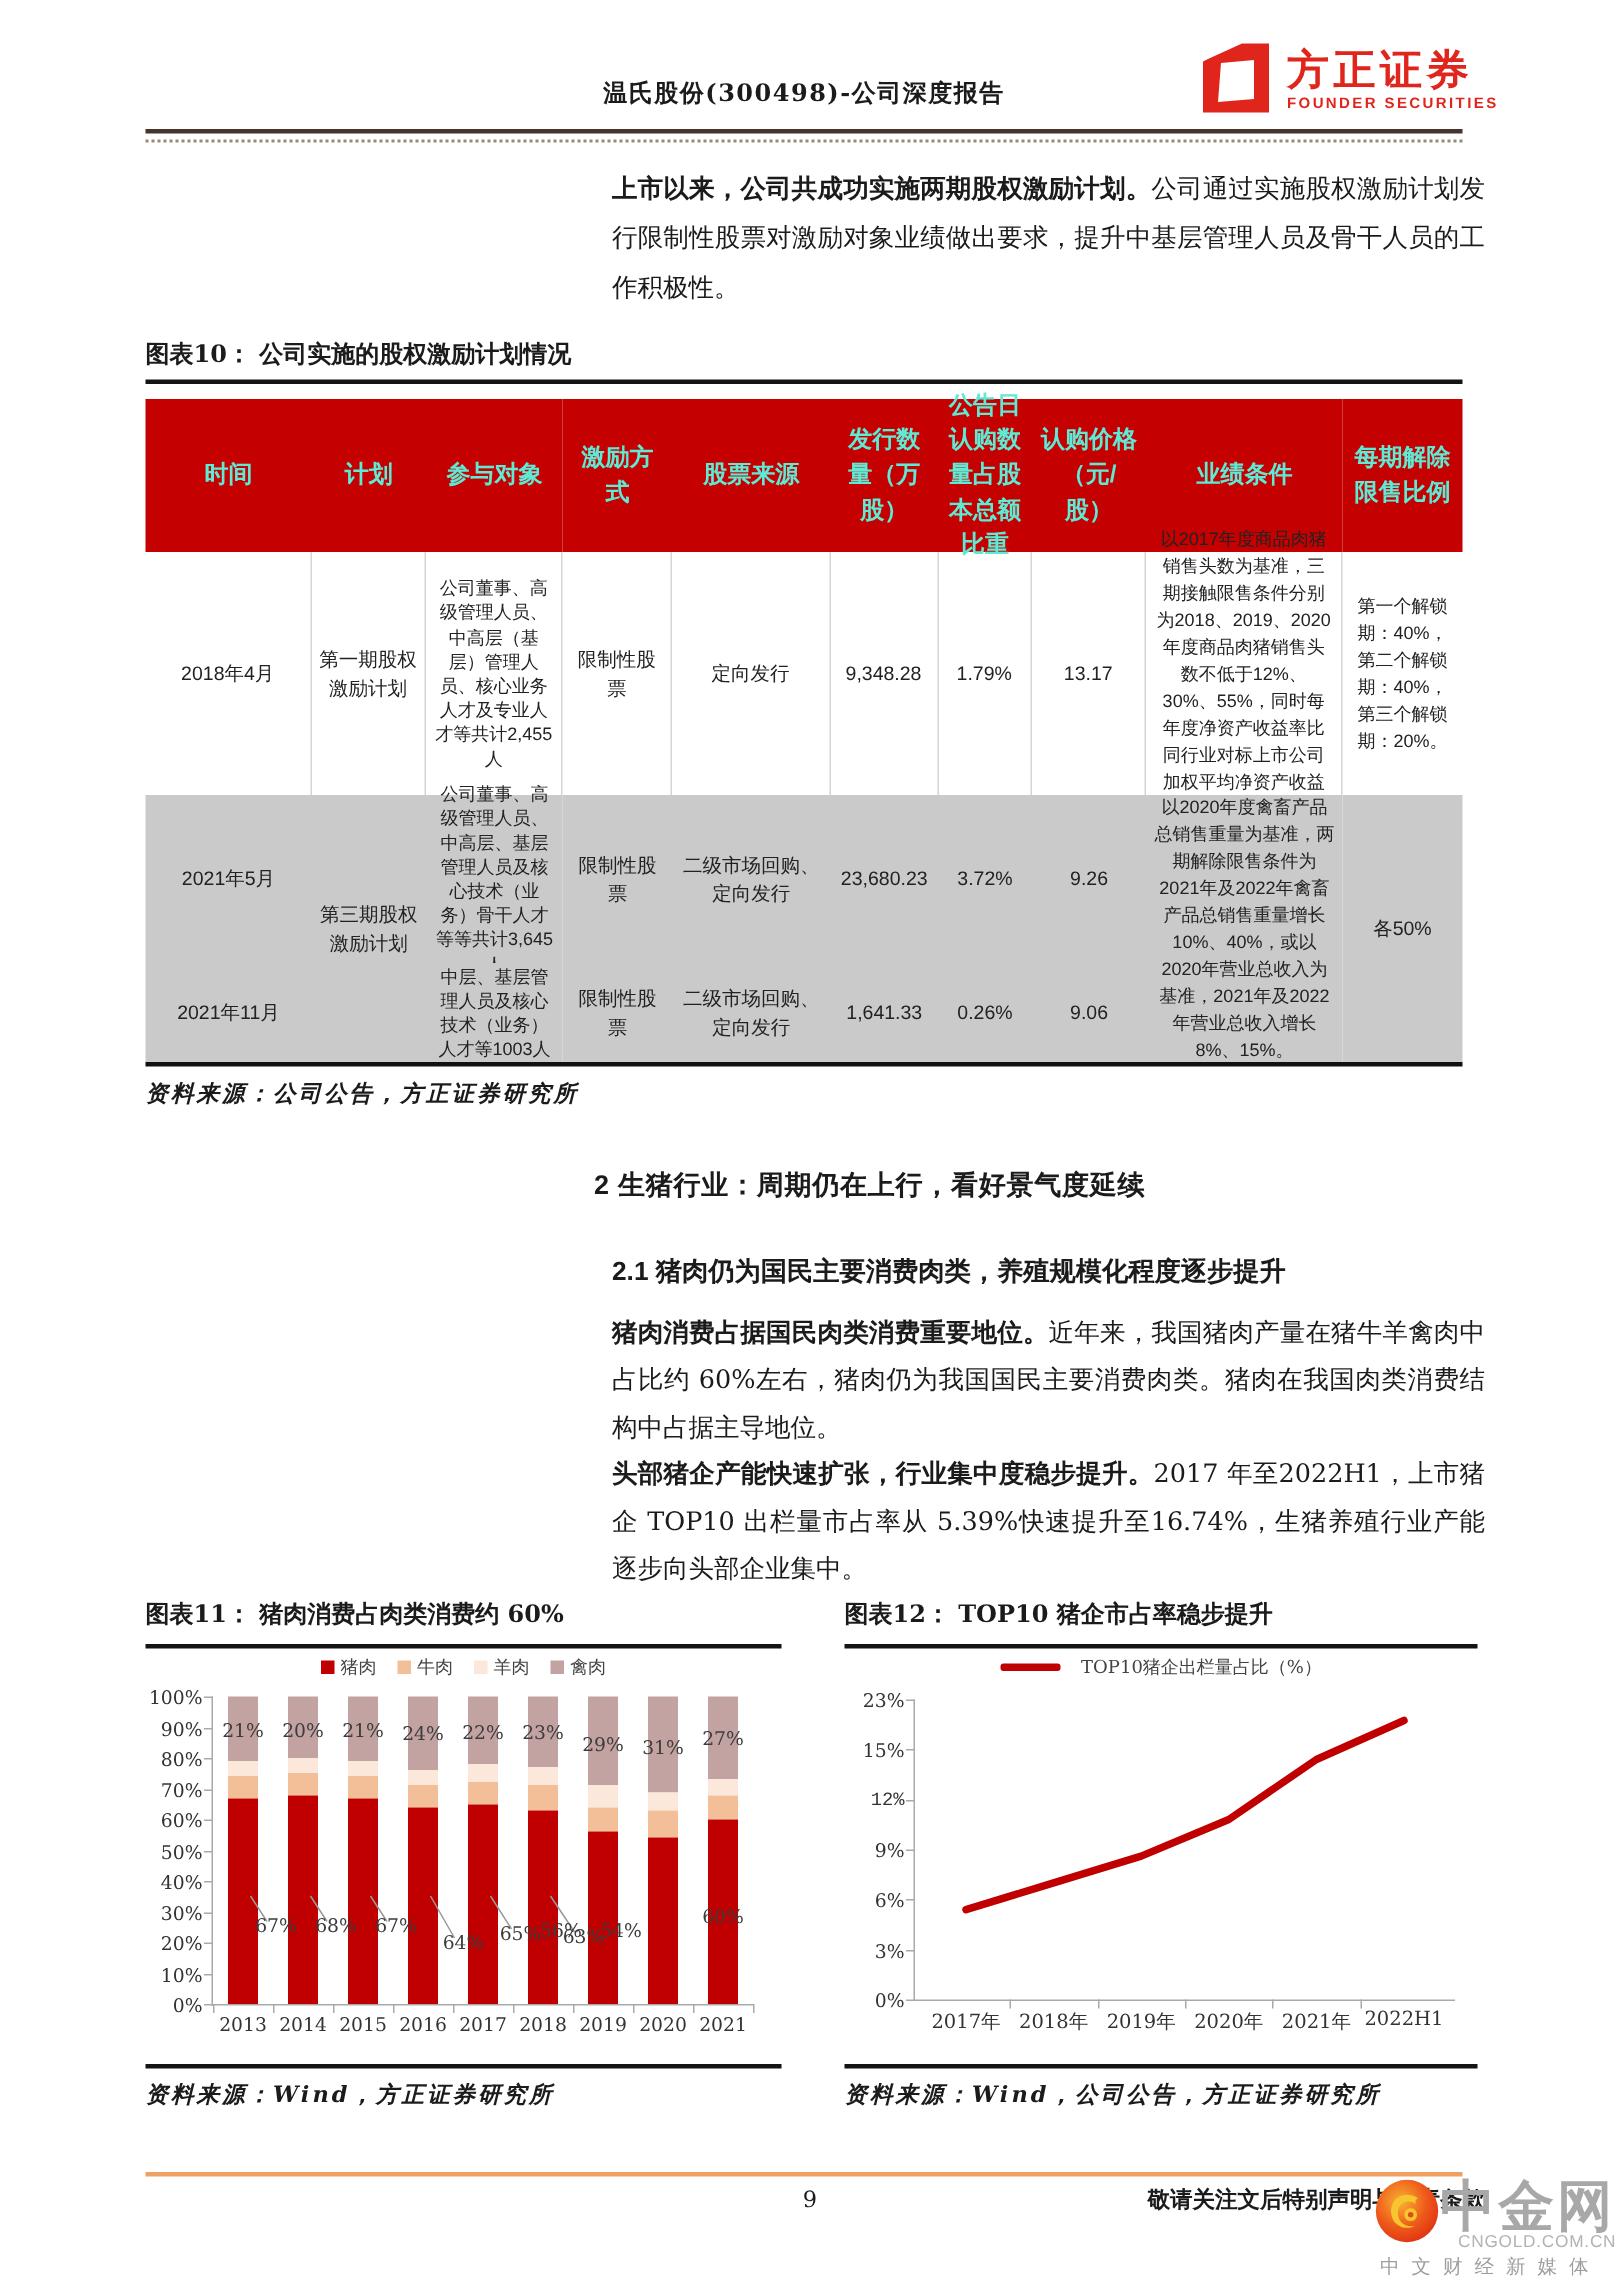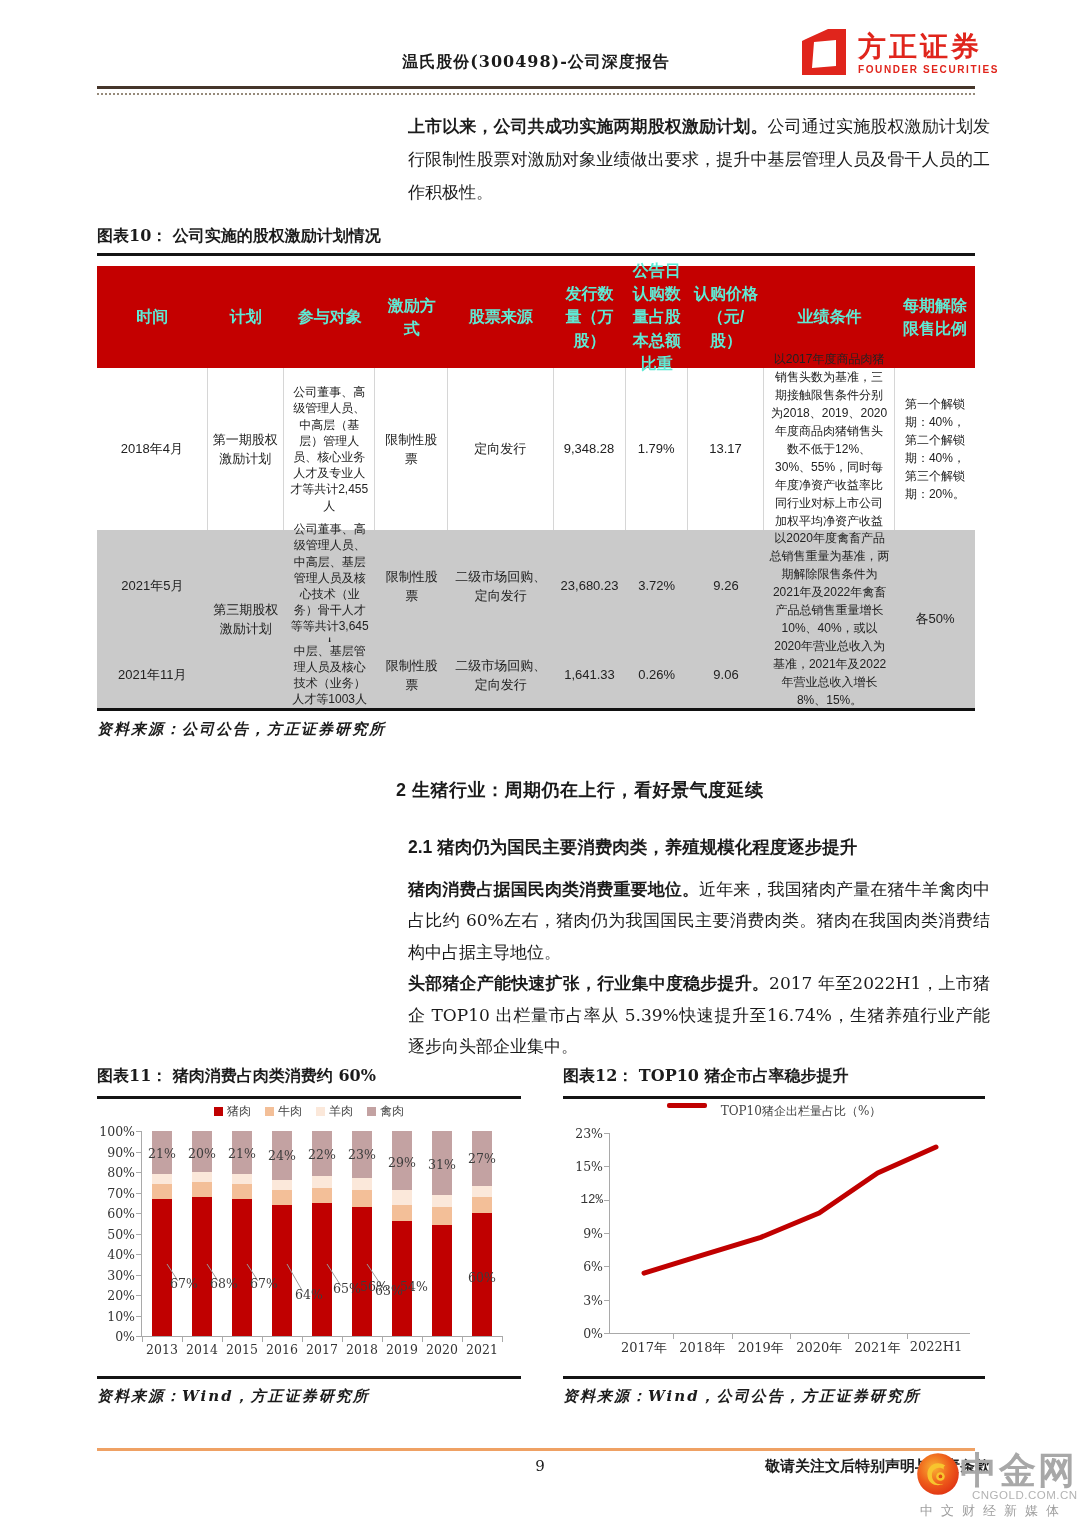--- a/index.html
+++ b/index.html
@@ -60,21 +60,21 @@
   
   .fig{position:absolute;top:1066px;}
   .fig11{left:97px;width:424px;}
   .fig12{left:563px;width:422px;}
   .fig-title{font-size:16px;font-weight:bold;}
   .fig-rule{height:3px;background:#141414;margin-top:9px;}
   .fig-canvas{position:relative;height:268px;}
   .fig-source{margin-top:8px;}
 
   .bar-legend,.line-legend{position:absolute;top:4px;left:0;right:0;display:flex;
-      justify-content:center;align-items:flex-start;gap:14px;font-size:12px;color:#444;}
+      justify-content:center;align-items:center;gap:14px;font-size:12px;color:#444;}
   .leg-item{display:inline-flex;align-items:center;gap:4px;}
   .leg-sq{width:9px;height:9px;display:inline-block;}
   .leg-line{width:40px;height:5px;border-radius:2px;display:inline-block;}
   .ylabs{position:absolute;left:0;top:32px;width:38px;}
   .ylabs2{position:absolute;left:0;top:34px;width:40px;}
   .ylab{position:absolute;right:0;width:40px;text-align:right;font-size:12.5px;color:#333;}
   .bplot{position:absolute;left:44px;top:32px;width:360px;height:205px;
          border-left:1px solid #a9a9a9;border-bottom:1px solid #a9a9a9;}
   .lplot{position:absolute;left:46px;top:34px;width:360px;height:200px;
          border-left:1px solid #a9a9a9;border-bottom:1px solid #a9a9a9;}

